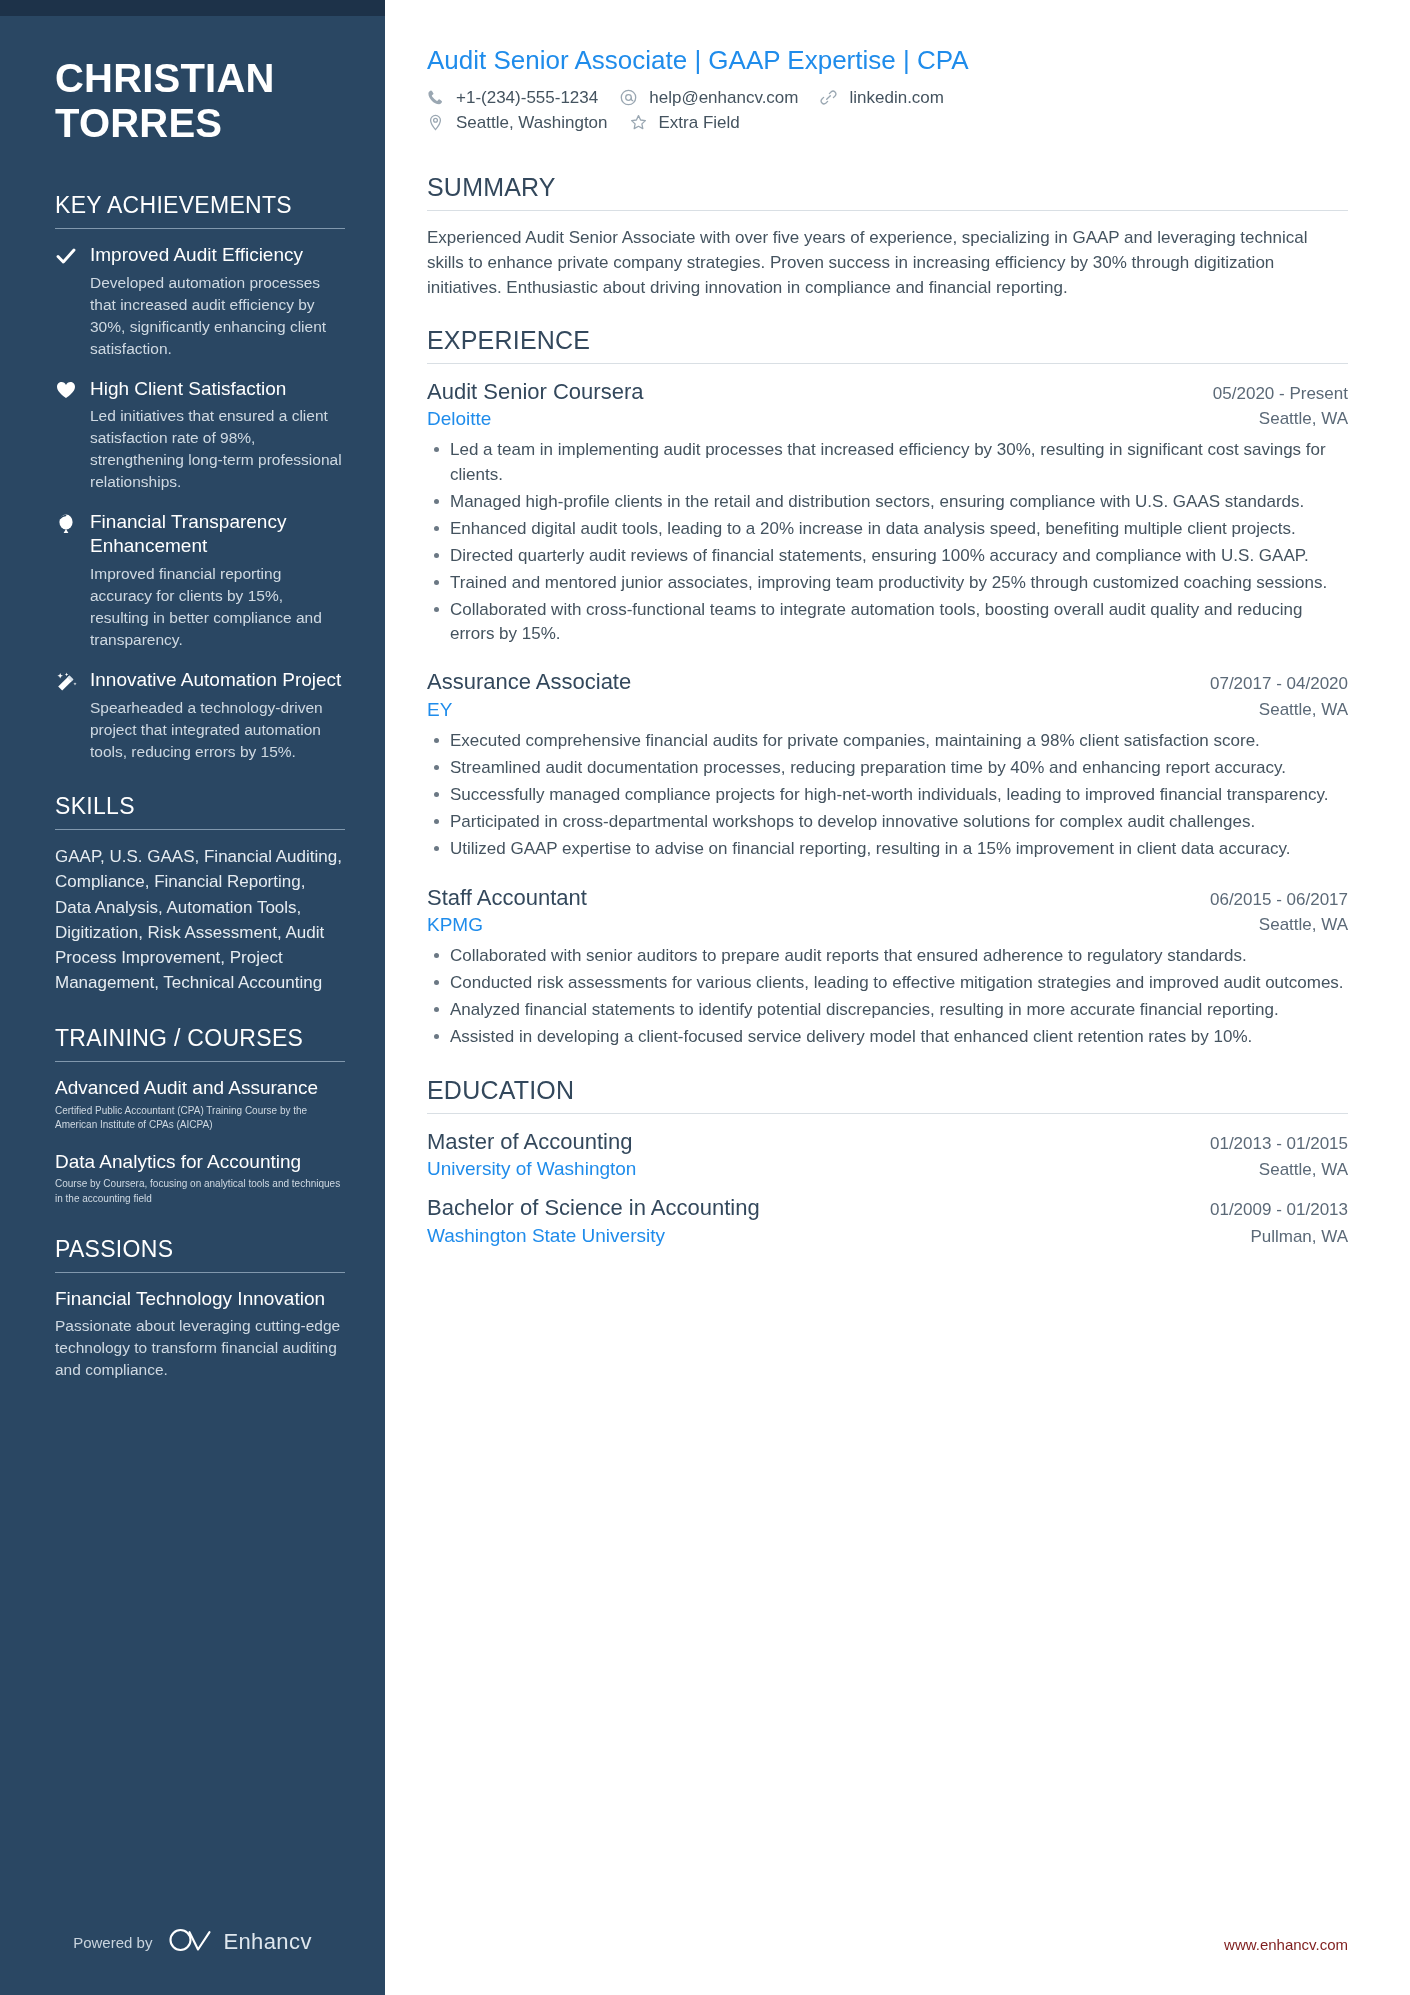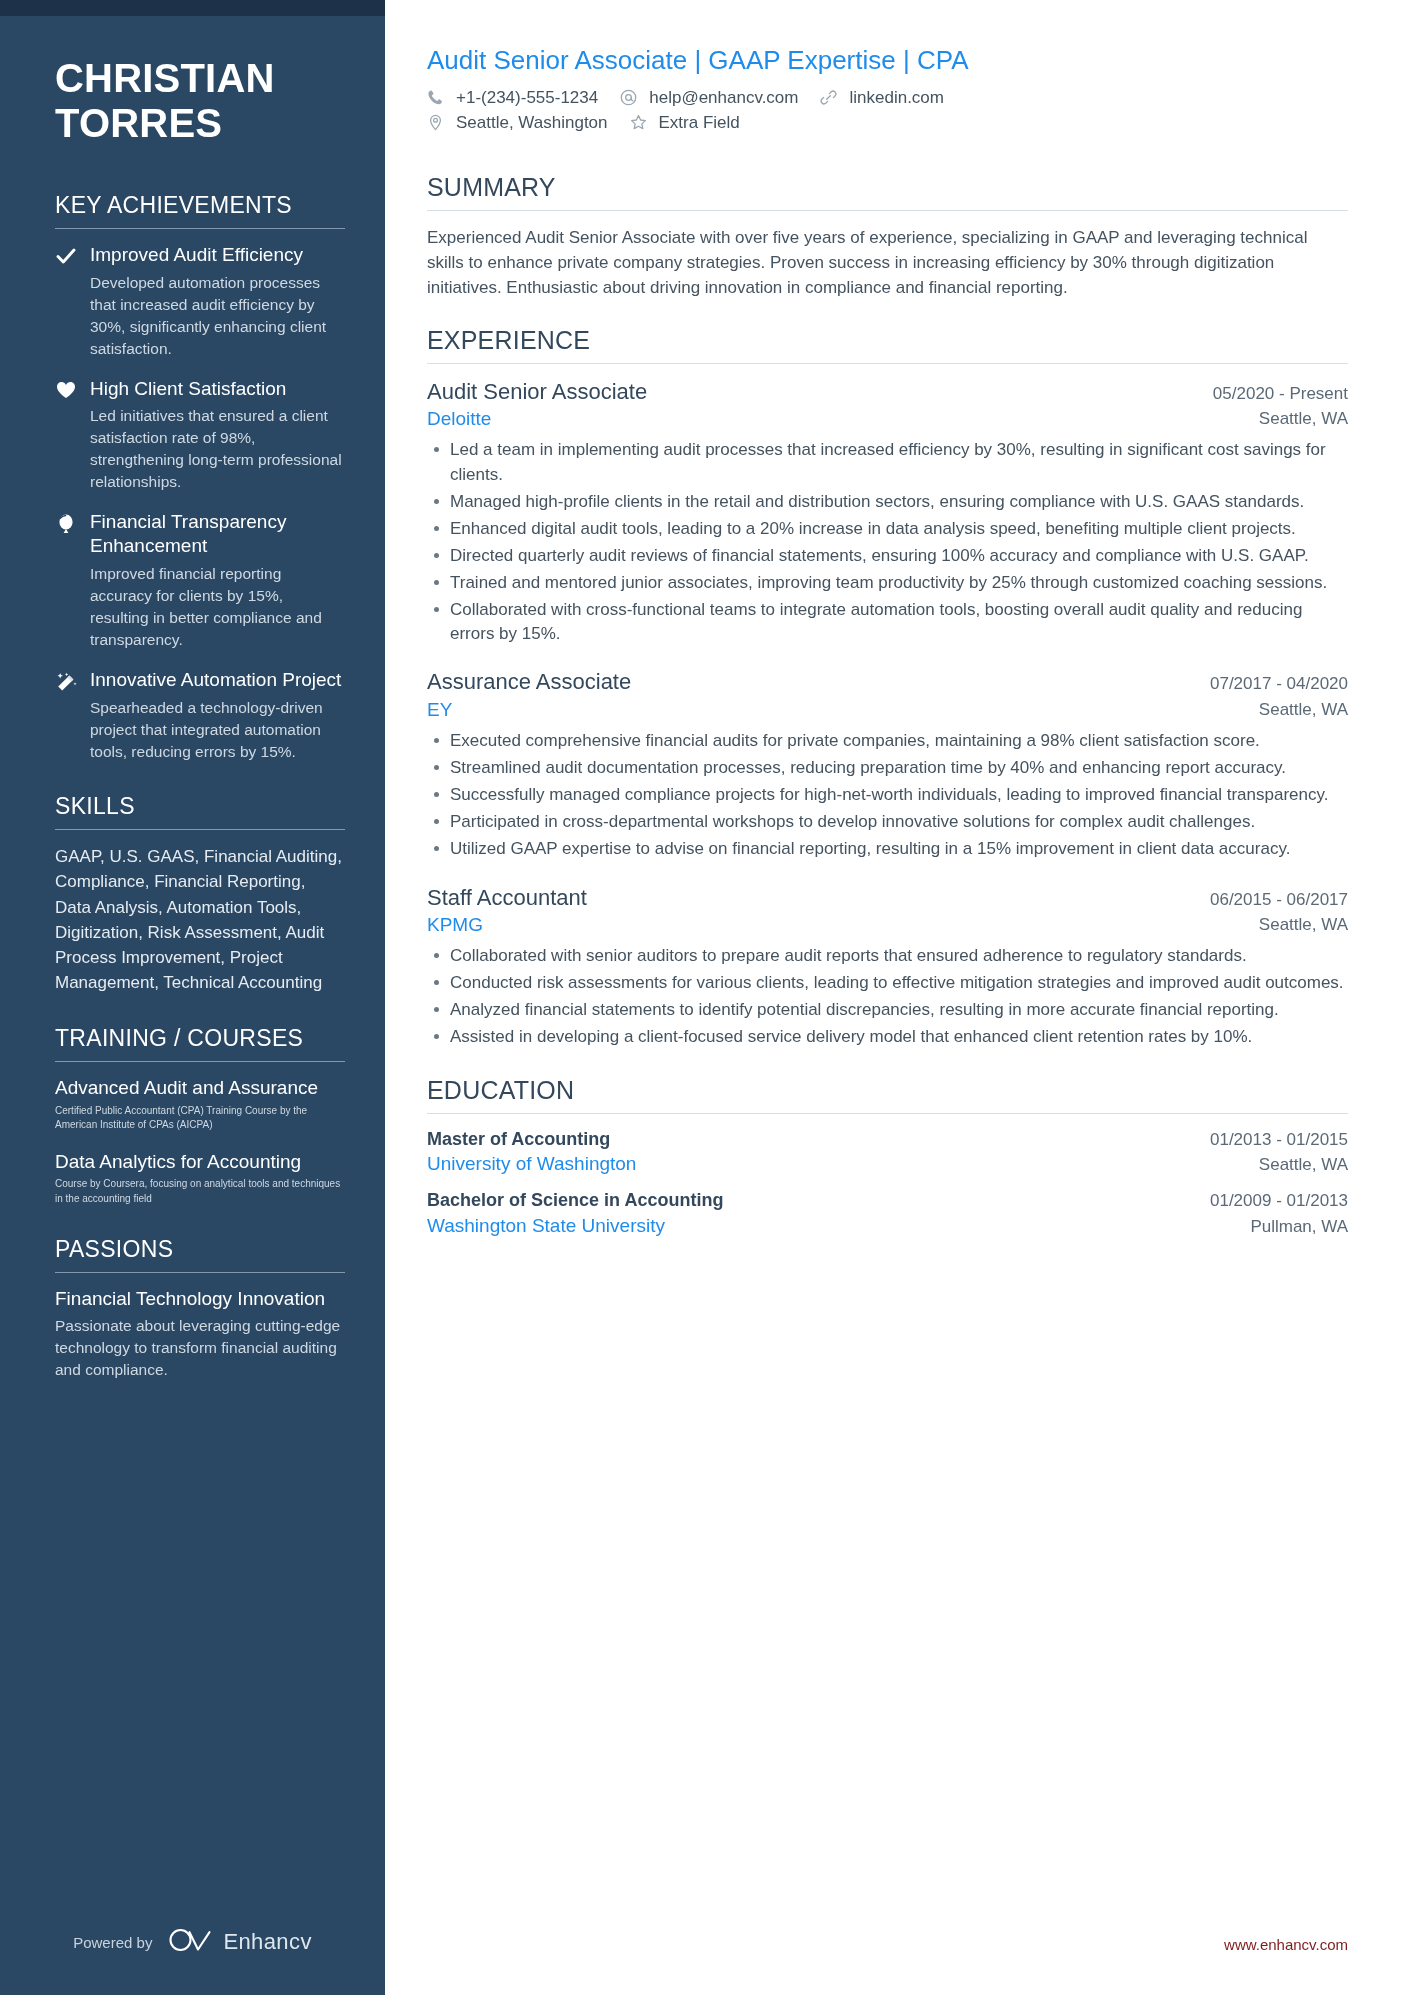--- a/index.html
+++ b/index.html
@@ -95,21 +95,21 @@
     position:relative; padding-left:23px; font-size:17px;
     line-height:1.42; color:#44535f; margin-bottom:3px;
   }
   .bullets li:before {
     content:""; position:absolute; left:7px; top:9px;
     width:5px; height:5px; border-radius:50%; background:#6b7884;
   }
 
   .edu { margin-bottom:14px; }
   .edu-row1 { display:flex; align-items:baseline; justify-content:space-between; gap:20px; }
-  .edu-degree { font-size:18px; color:#33485c; line-height:1.25;font-weight:bold; }
+  .edu-degree { font-size:22px; color:#33485c; line-height:1.25; }
   .edu-dates { font-size:17px; color:#5b6977; white-space:nowrap; }
   .edu-row2 { display:flex; align-items:baseline; justify-content:space-between; gap:20px; margin-top:3px; }
   .edu-school { font-size:19px; color:#1f8ceb; }
   .edu-loc { font-size:17px; color:#5b6977; white-space:nowrap; }
 
   .main-footer { position:absolute; right:62px; bottom:42px; font-size:15px; color:#7f1d1d; }
 </style>
 </head>
 <body>
 
@@ -286,21 +286,21 @@
       <div class="sect-rule"></div>
       <p class="summary-text">Experienced Audit Senior Associate with over five years of experience, specializing in GAAP and leveraging technical skills to enhance private company strategies. Proven success in increasing efficiency by 30% through digitization initiatives. Enthusiastic about driving innovation in compliance and financial reporting.</p>
     </section>
 
     <section class="sect">
       <div class="sect-head">EXPERIENCE</div>
       <div class="sect-rule"></div>
 
       <div class="job">
         <div class="job-row1">
-          <span class="job-title">Audit Senior Associate</span>
+          <span class="job-title">Audit Senior Coursera</span>
           <span class="job-dates">05/2020 - Present</span>
         </div>
         <div class="job-row2">
           <span class="job-company">Deloitte</span>
           <span class="job-loc">Seattle, WA</span>
         </div>
         <ul class="bullets">
           <li>Led a team in implementing audit processes that increased efficiency by 30%, resulting in significant cost savings for clients.</li>
           <li>Managed high-profile clients in the retail and distribution sectors, ensuring compliance with U.S. GAAS standards.</li>
           <li>Enhanced digital audit tools, leading to a 20% increase in data analysis speed, benefiting multiple client projects.</li>

